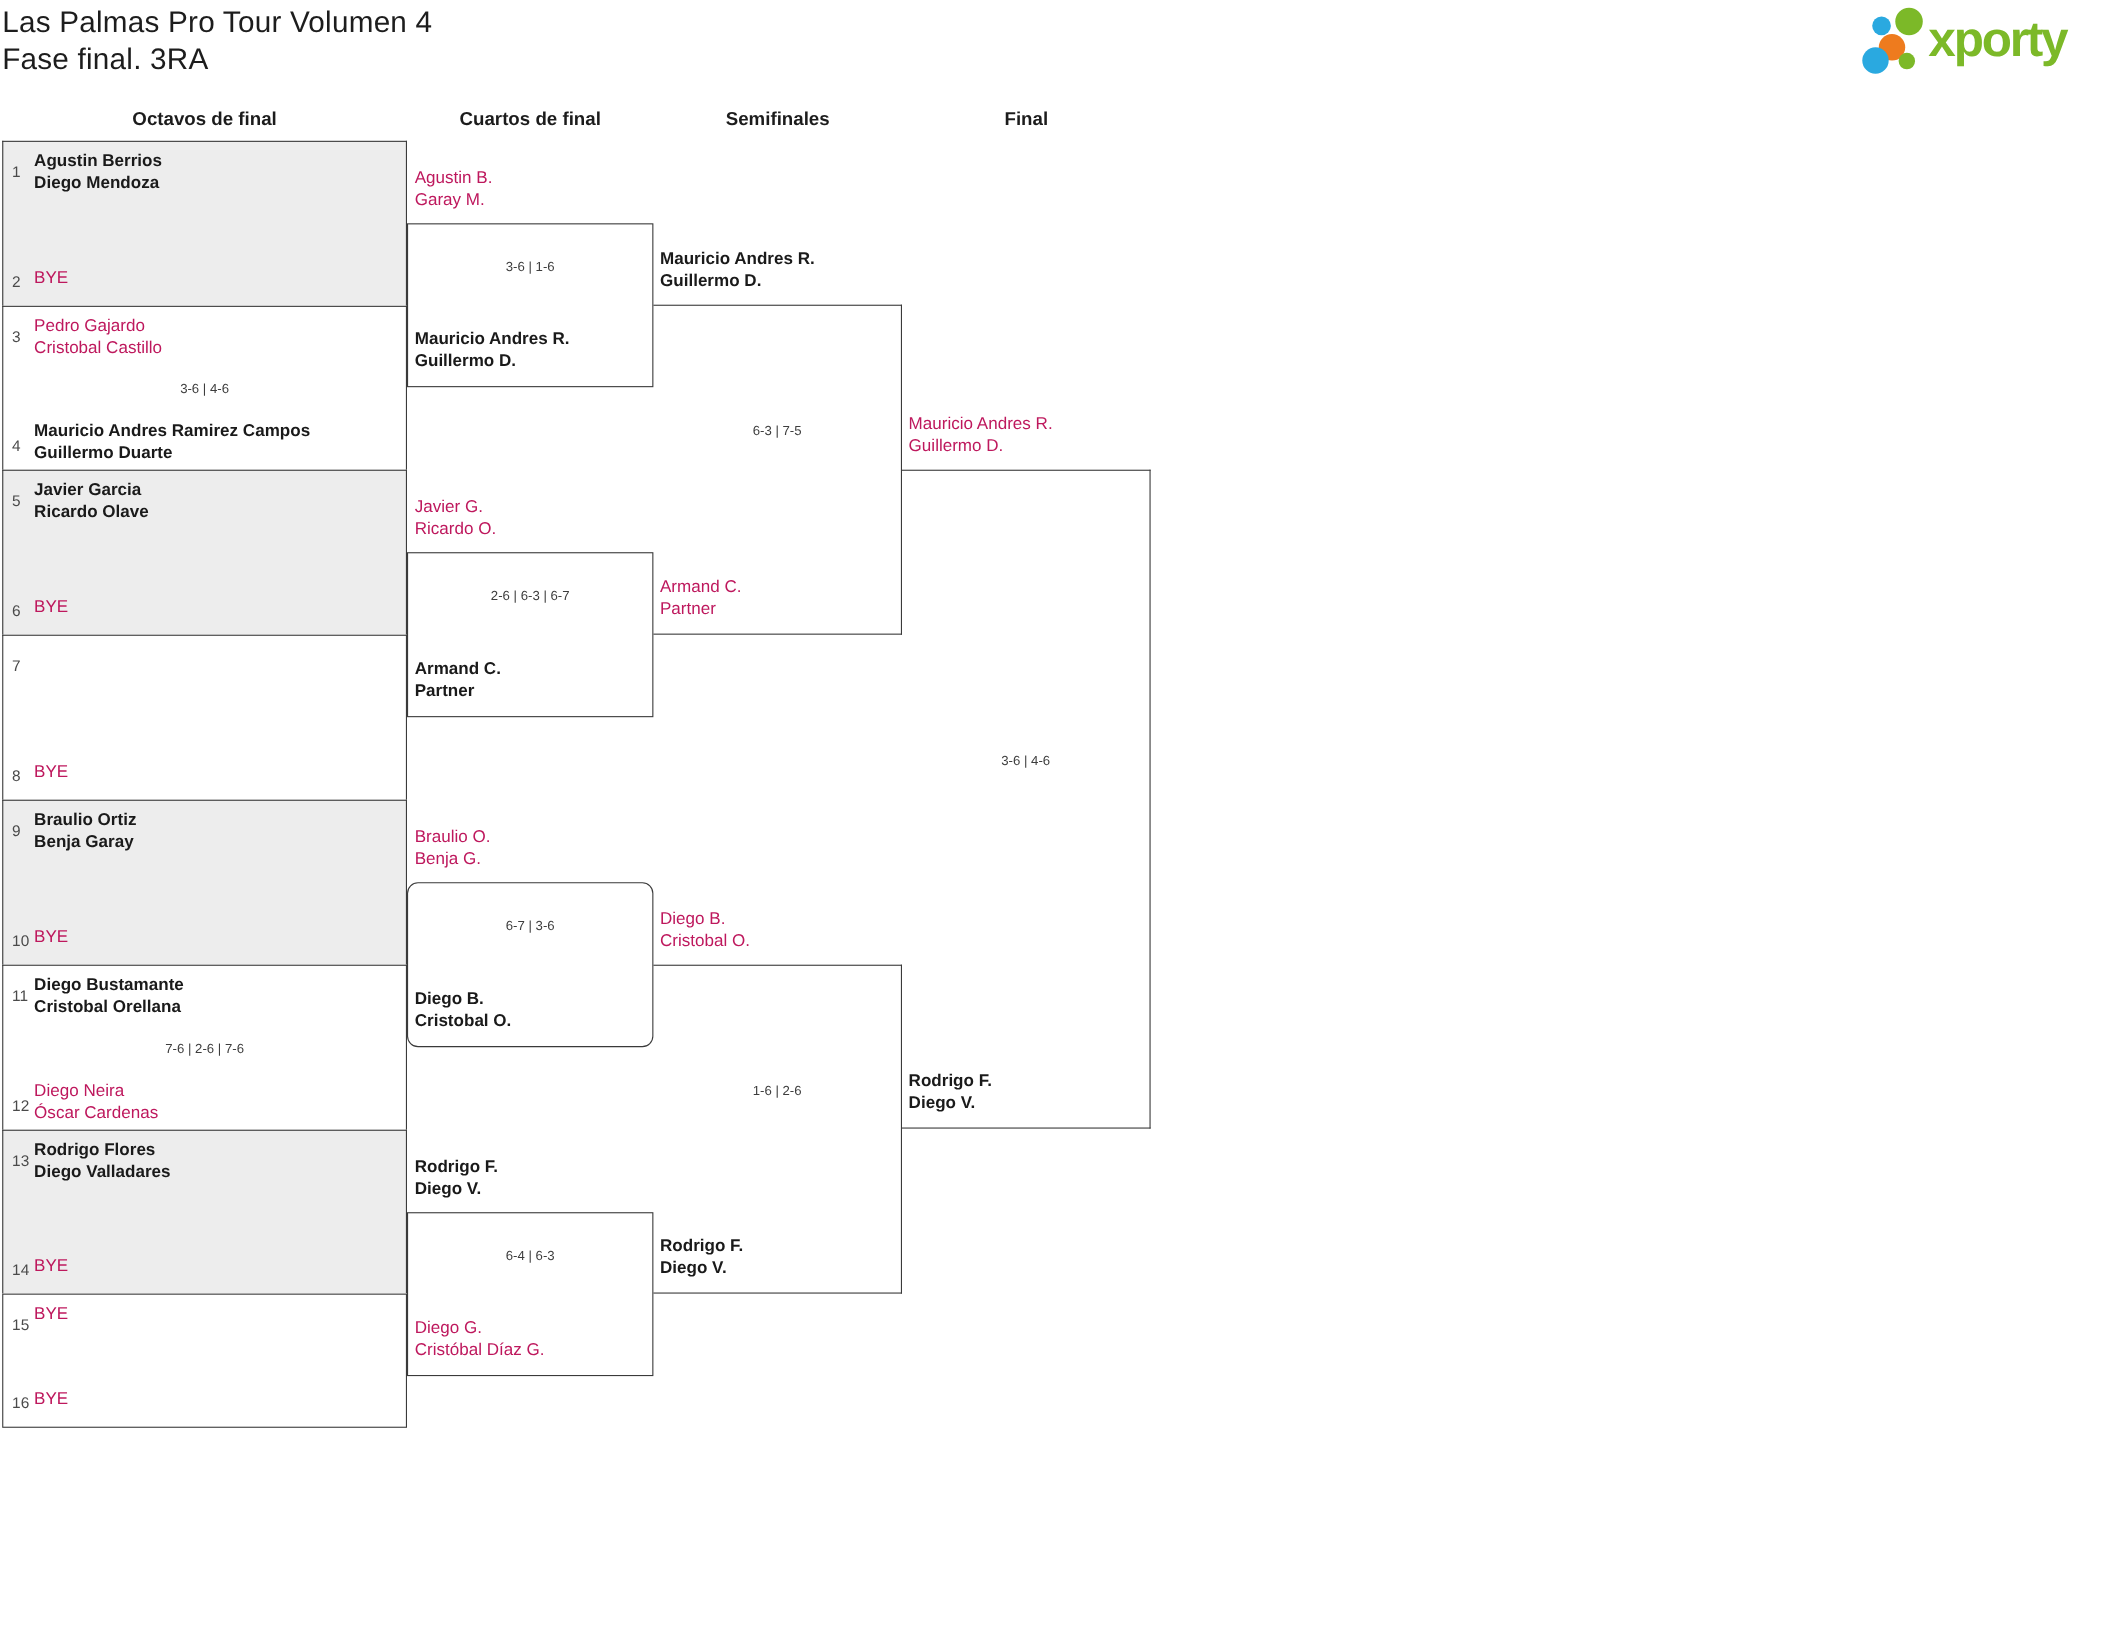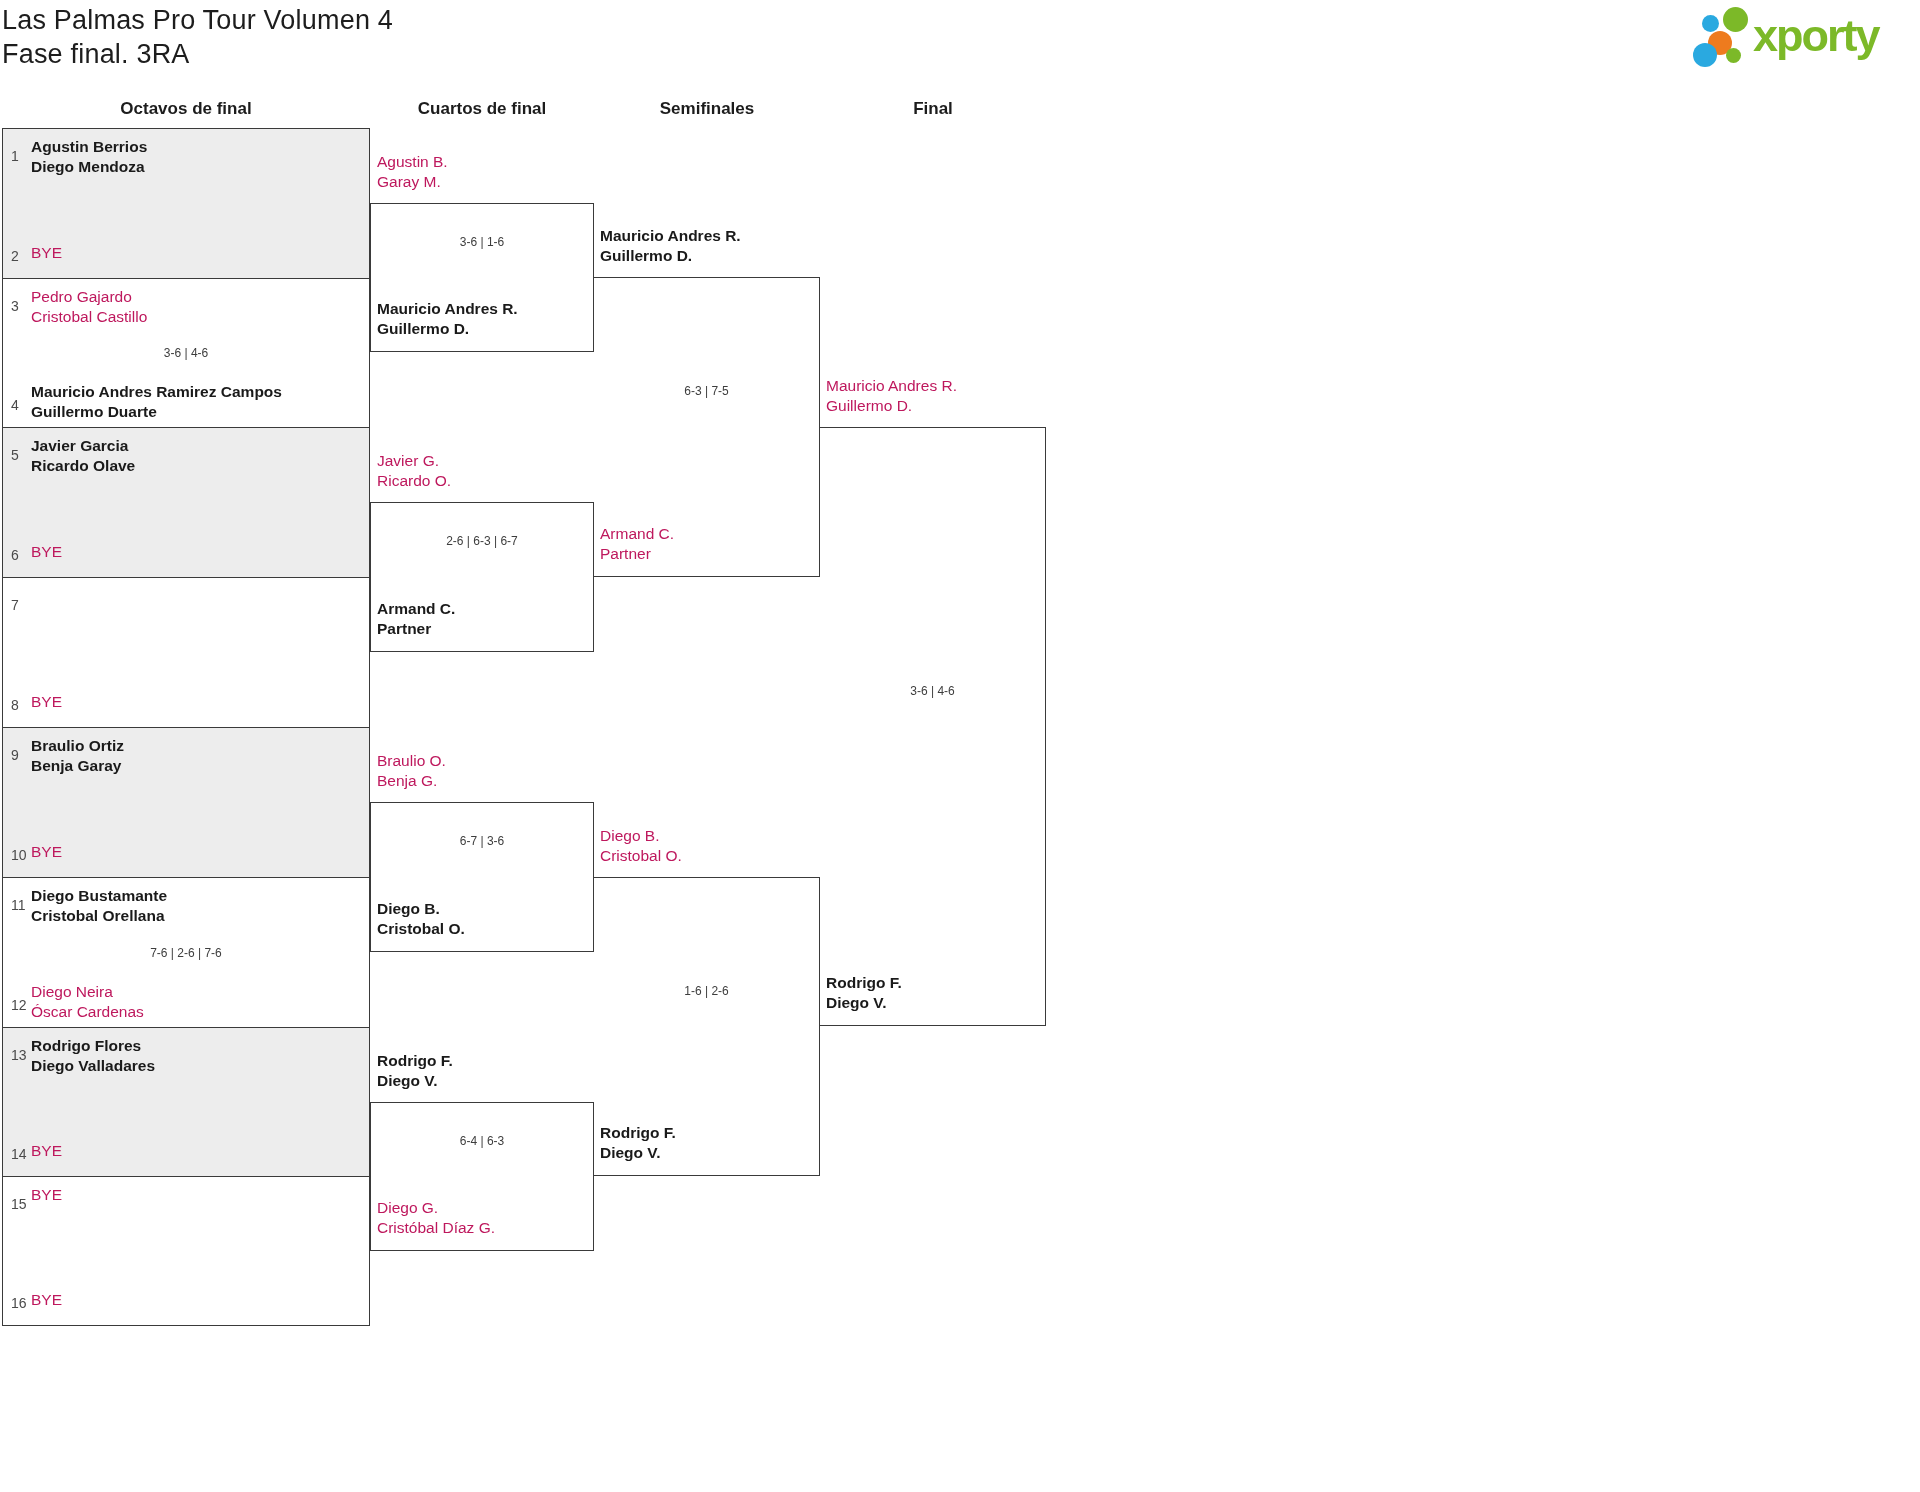--- a/index.html
+++ b/index.html
@@ -153,21 +153,21 @@
     <div>Diego Valladares</div>
   </div>
   <div class="score score-r16"></div>
   <span class="seed seed-bottom">14</span>
   <div class="slot-bottom team">
     <div>BYE</div>
     <div></div>
   </div>
 </div>
 
-<div class="r16-box last" style="top:1176px; height:150px;">
+<div class="r16-box last" style="top:1176px; height:122px;">
   <span class="seed seed-top">15</span>
   <div class="slot-top team">
     <div>BYE</div>
     <div></div>
   </div>
   <div class="score score-r16"></div>
   <span class="seed seed-bottom">16</span>
   <div class="slot-bottom team">
     <div>BYE</div>
     <div></div>
@@ -191,21 +191,21 @@
     <div>Javier G.</div>
     <div>Ricardo O.</div>
   </div>
   <div class="score score-mid">2-6 | 6-3 | 6-7</div>
   <div class="label-bottom team bold">
     <div>Armand C.</div>
     <div>Partner</div>
   </div>
 </div>
 
-<div class="match-box" style="left:370px; width:224px; top:802px; height:150px;">
+<div class="match-box" style="left:370px; width:224px; top:802px; height:150px;border-radius:10px;">
   <div class="label-above team">
     <div>Braulio O.</div>
     <div>Benja G.</div>
   </div>
   <div class="score score-mid">6-7 | 3-6</div>
   <div class="label-bottom team bold">
     <div>Diego B.</div>
     <div>Cristobal O.</div>
   </div>
 </div>

